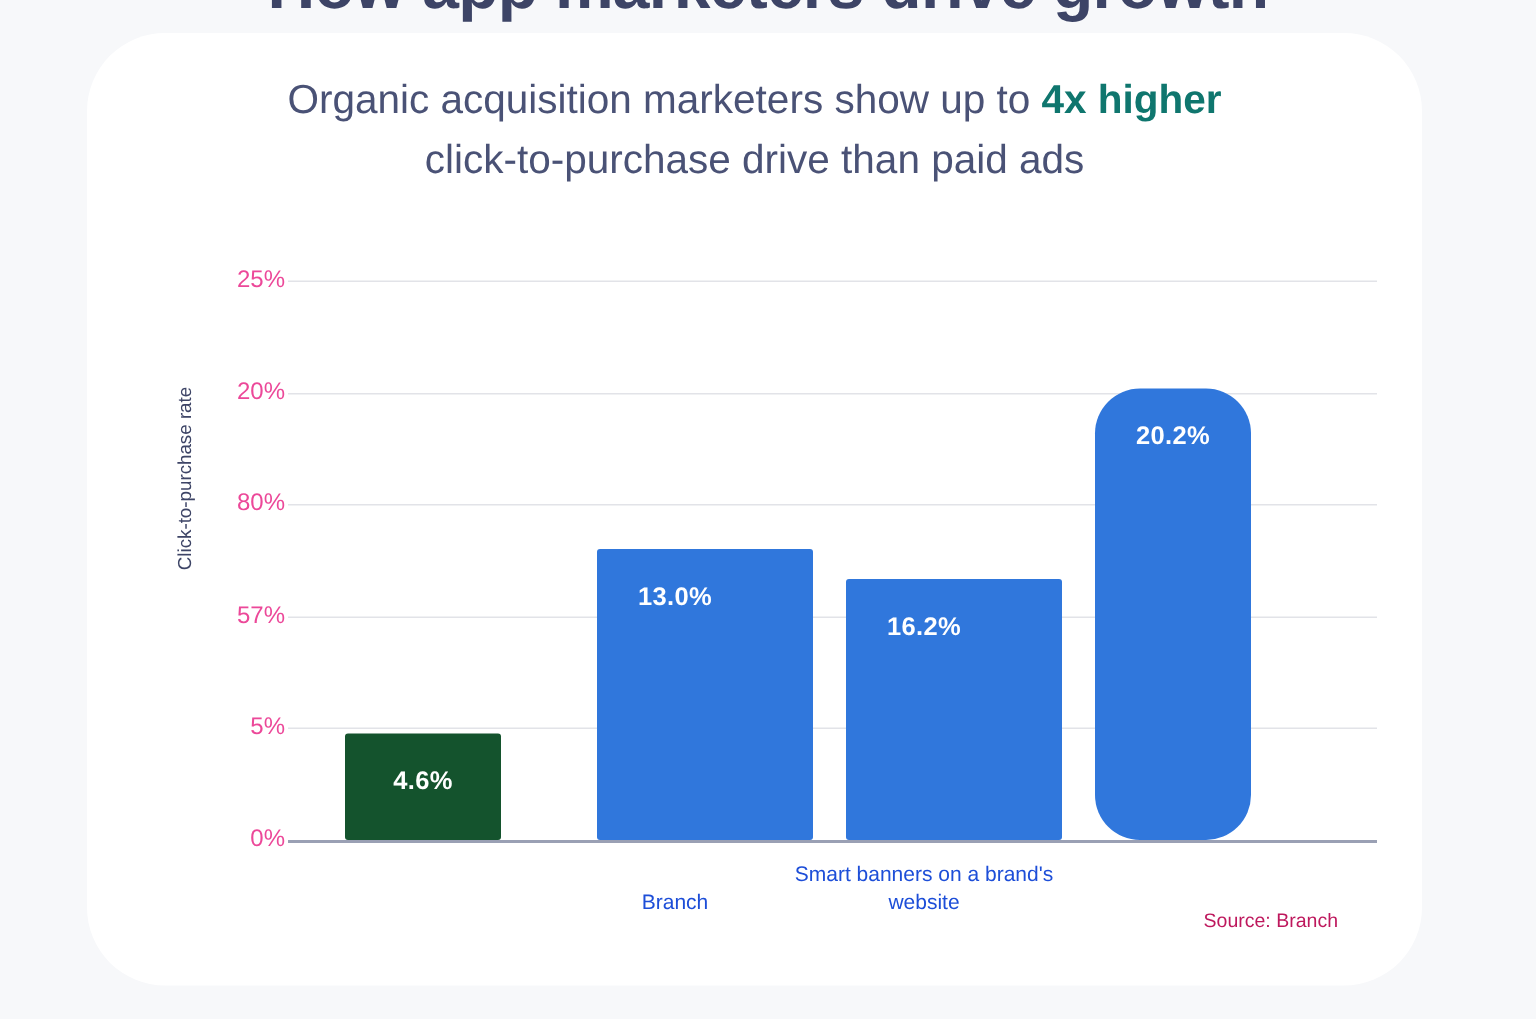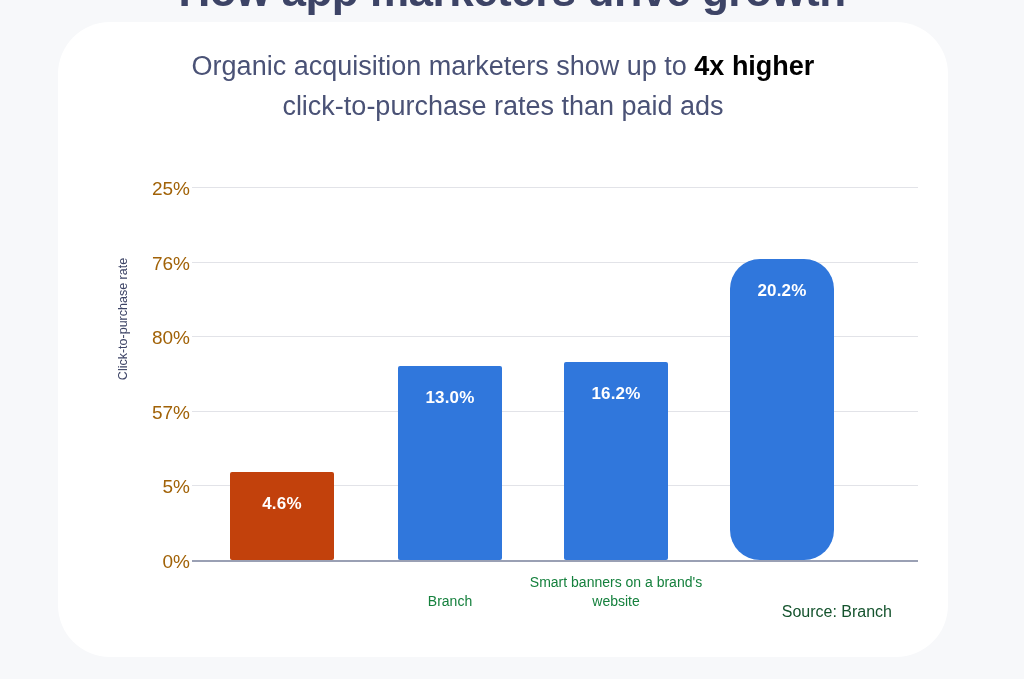--- a/index.html
+++ b/index.html
@@ -52,21 +52,21 @@
     position: absolute;
     left: 60px;
     top: 24px;
     width: 770px;
     text-align: center;
     font-size: 27px;
     line-height: 40px;
     color: #4a5276;
     font-weight: normal;
   }
-  #chart-title b { font-weight: bold; color: #000000; }
+  #chart-title b { font-weight: bold; color: #0f766e; }
 
   
   #plot-wrap {
     position: absolute;
     left: 0; top: 0;
     width: 890px;
     height: 635px;
   }
 
   
@@ -86,22 +86,22 @@
   .grid-row {
     position: absolute;
     left: 0;
     width: 890px;
     height: 0;
   }
   .grid-row .tick-label {
     position: absolute;
     right: 758px;
     top: -9px;
-    font-size: 19px;
-    color: #a16207;
+    font-size: 16px;
+    color: #ec4899;
     text-align: right;
     white-space: nowrap;
   }
   .grid-row .grid-line {
     position: absolute;
     left: 134px;
     width: 726px;
     top: 0;
     height: 1px;
     background: #e2e3e8;
@@ -144,56 +144,56 @@
     letter-spacing: 0.2px;
   }
   .cat-label {
     position: absolute;
     left: 0;
     bottom: 46px;
     width: 180px;
     text-align: center;
     font-size: 14px;
     line-height: 19px;
-    color: #15803d;
+    color: #1d4ed8;
   }
 
   
   #source-note {
     position: absolute;
     right: 56px;
     bottom: 36px;
-    font-size: 16px;
-    color: #14532d;
+    font-size: 13px;
+    color: #be185d;
   }
 </style>
 </head>
 <body>
 
 <div id="top-fragment">
   <div class="frag-text">How app marketers drive growth</div>
 </div>
 
 <div id="card">
 
   <div id="chart-title">
     <span>Organic acquisition marketers show up to </span><b>4x higher</b><br>
-    <span>click-to-purchase rates than paid ads</span>
+    <span>click-to-purchase drive than paid ads</span>
   </div>
 
   <div id="plot-wrap">
 
     <div id="y-axis-title">Click-to-purchase rate</div>
 
     <div class="grid-row" style="top:165px;">
       <div class="tick-label">25%</div>
       <div class="grid-line"></div>
     </div>
     <div class="grid-row" style="top:239.6px;">
-      <div class="tick-label">76%</div>
+      <div class="tick-label">20%</div>
       <div class="grid-line"></div>
     </div>
     <div class="grid-row" style="top:314.2px;">
       <div class="tick-label">80%</div>
       <div class="grid-line"></div>
     </div>
     <div class="grid-row" style="top:388.8px;">
       <div class="tick-label">57%</div>
       <div class="grid-line"></div>
     </div>
@@ -202,34 +202,34 @@
       <div class="grid-line"></div>
     </div>
     <div class="grid-row baseline" style="top:538px;">
       <div class="tick-label">0%</div>
       <div class="grid-line"></div>
     </div>
 
     <div id="bars-layer">
 
       <div class="bar-group" style="left:0px;">
-        <div class="bar" style="height:88px; background:#c2410c;">
+        <div class="bar" style="height:71px; background:#14532d;">
           <div class="bar-value">4.6%</div>
         </div>
       </div>
 
       <div class="bar-group" style="left:168px;">
-        <div class="bar" style="height:194px; background:#3077dc;">
+        <div class="bar" style="height:194px; background:#3077dc;padding-left:40px;">
           <div class="bar-value">13.0%</div>
         </div>
         <div class="cat-label">Branch</div>
       </div>
 
       <div class="bar-group" style="left:334px;">
-        <div class="bar" style="height:198px; background:#3077dc;">
+        <div class="bar" style="height:174px; background:#3077dc;padding-left:40px;">
           <div class="bar-value">16.2%</div>
         </div>
         <div class="cat-label">Smart banners on a brand's website</div>
       </div>
 
       <div class="bar-group" style="left:500px;">
         <div class="bar" style="height:301.4px; background:#3077dc;border-radius:30px;">
           <div class="bar-value">20.2%</div>
         </div>
       </div>

